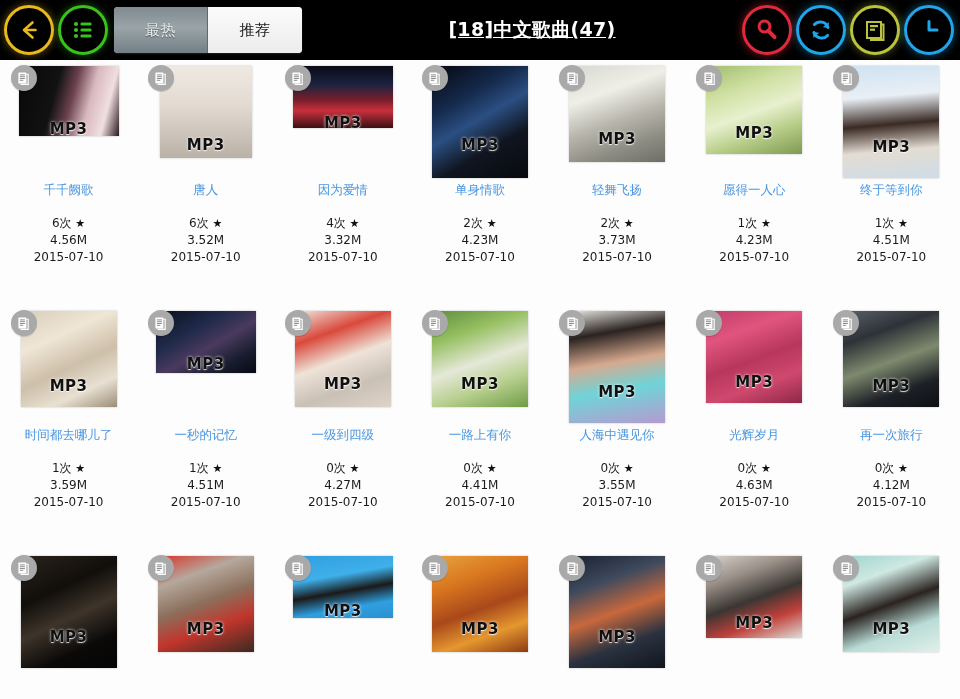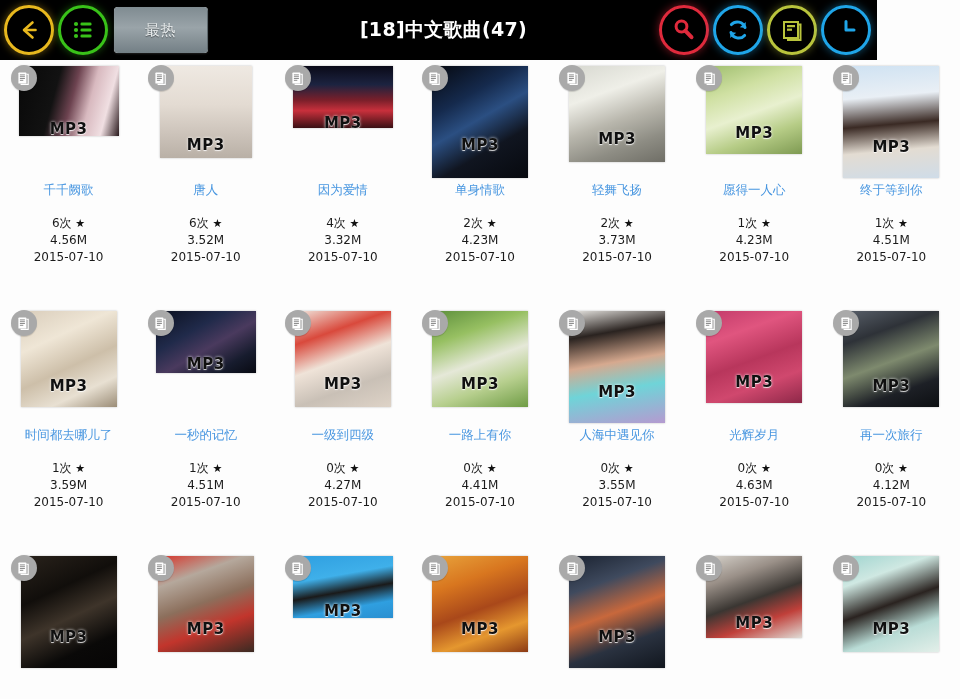--- a/index.html
+++ b/index.html
@@ -6,21 +6,21 @@
   html, body {
     width: 960px; height: 699px;
     overflow: hidden;
     background: #fdfdfd;
     font-family: "DejaVu Sans", "Liberation Sans", sans-serif;
   }
 
   
   .header {
     position: relative;
-    width: 877px; height: 60px;
+    width: 960px; height: 60px;
     background: #000;
     display: flex; align-items: center;
     overflow: hidden;
   }
   .hdr-icon {
     width: 50px; height: 50px;
     border-radius: 50%;
     display: flex; align-items: center; justify-content: center;
     flex: 0 0 auto;
     position: relative;
@@ -62,20 +62,21 @@
 
   .hdr-title {
     flex: 1 1 auto;
     text-align: center;
     color: #fff;
     font-size: 19px;
     font-weight: bold;
     letter-spacing: .3px;
     padding-left: 20px;
     white-space: nowrap;
+    text-decoration: underline;
   }
   .hdr-right {
     display: flex; align-items: center;
     gap: 4px;
     padding-right: 6px;
     flex: 0 0 auto;
   }
 
   
   .grid {
@@ -169,20 +170,21 @@
       <circle cx="6" cy="13" r="2.1" fill="#39c219"></circle>
       <circle cx="6" cy="19" r="2.1" fill="#39c219"></circle>
       <rect x="10.5" y="5.4" width="11" height="3.2" rx="1.3" fill="#39c219"></rect>
       <rect x="10.5" y="11.4" width="11" height="3.2" rx="1.3" fill="#39c219"></rect>
       <rect x="10.5" y="17.4" width="11" height="3.2" rx="1.3" fill="#39c219"></rect>
     </svg>
   </div>
 
   <div class="tabs">
     <div class="tab active">最热</div>
+    <div class="tab">推荐</div>
   </div>
 
   <div class="hdr-title">[18]中文歌曲(47)</div>
 
   <div class="hdr-right">
     <div class="hdr-icon icon-search">
       <svg width="28" height="28" viewBox="0 0 28 28">
         <circle cx="11.5" cy="10.5" r="5.4" fill="none" stroke="#e02a3c" stroke-width="3"></circle>
         <path d="M15.2 14.6 L21.5 21.2" stroke="#e02a3c" stroke-width="4" stroke-linecap="round"></path>
       </svg>

